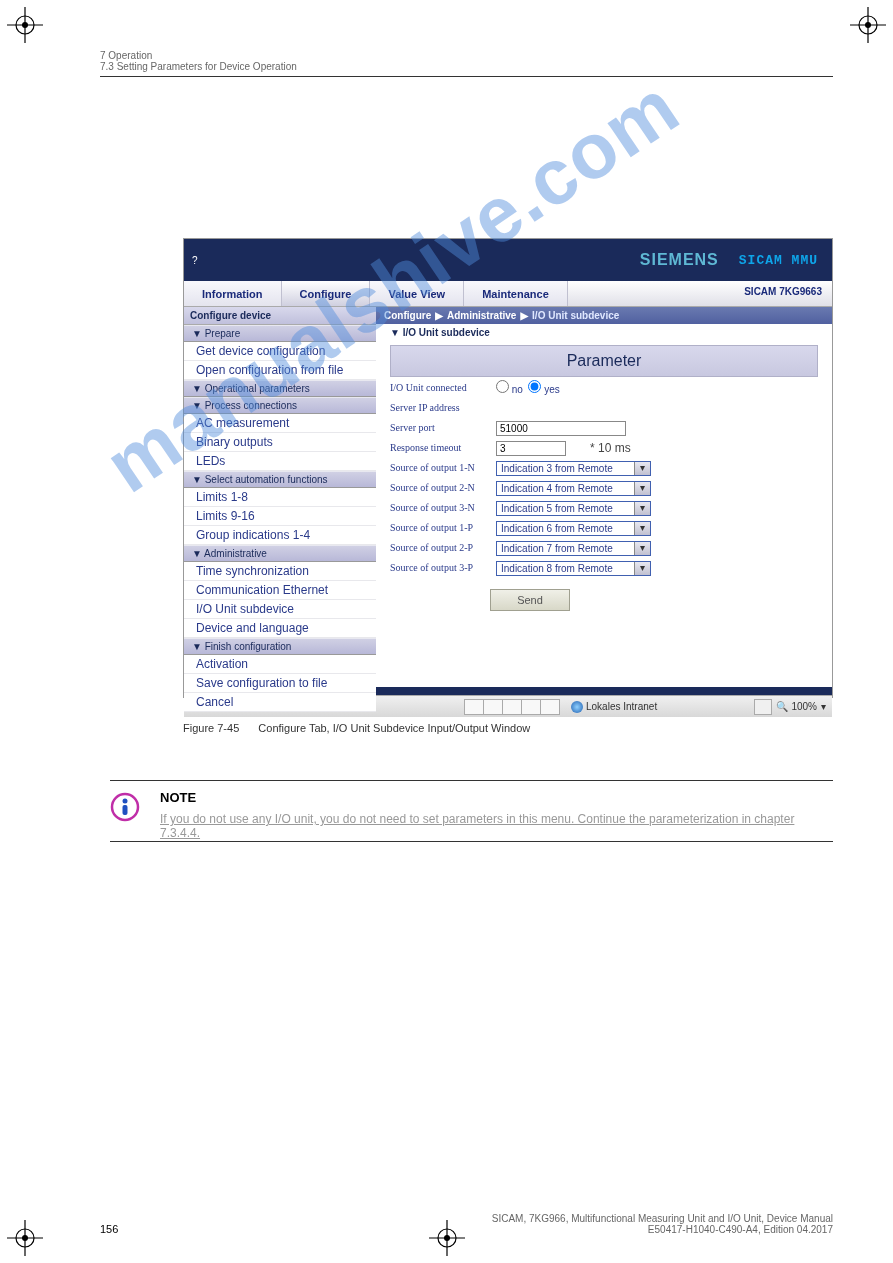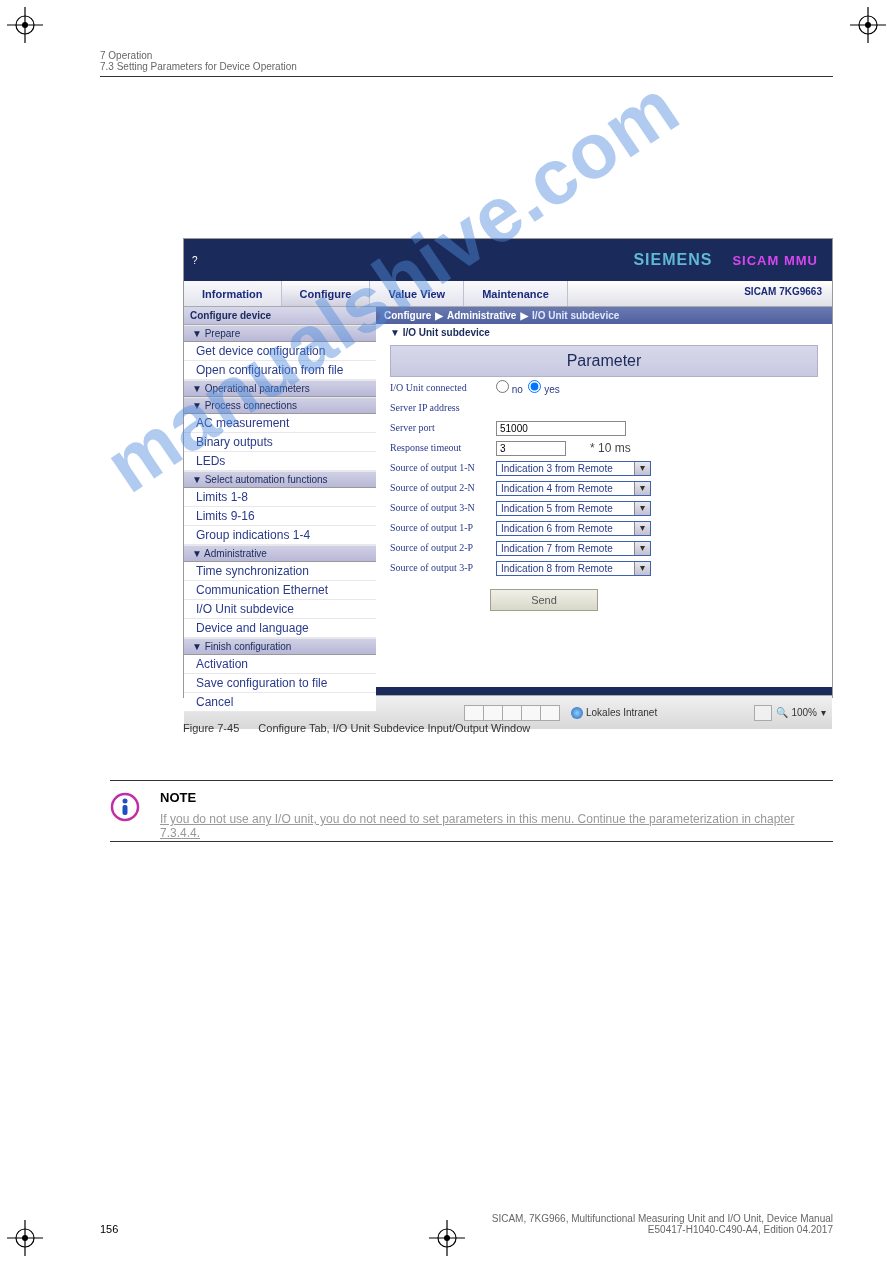--- a/index.html
+++ b/index.html
@@ -12,21 +12,21 @@
 .regmark.bc { bottom: 5px; left: 50%; transform: translateX(-50%); }
 .regmark svg { width: 40px; height: 40px; }
 
 .page-header { position: absolute; top: 50px; left: 100px; right: 60px; font-size: 10px; color: #666; }
 .page-header .rule { border-top: 1px solid #333; margin-top: 4px; }
 
 .screenshot { position: absolute; top: 238px; left: 183px; width: 650px; height: 460px; border: 1px solid #999; background: #e8e8e8; }
 
 .ss-header { background: #1a2a5a; height: 42px; display: flex; align-items: center; justify-content: flex-end; padding: 0 14px; gap: 20px; }
 .ss-header .siemens { color: #5fb8d4; font-weight: bold; font-size: 16px; letter-spacing: 1px; }
-.ss-header .sicam { color: #d946ef; font-weight: bold; font-size: 13px; letter-spacing: 1px; }
+.ss-header .sicam { color: #0ea5e9; font-weight: bold; font-size: 13px; letter-spacing: 1px; font-family: Liberation Mono, monospace; }
 .ss-header .help { color: #fff; font-size: 10px; position: absolute; left: 8px; }
 
 .ss-tabs { background: linear-gradient(#fff, #e0e0e8); height: 26px; display: flex; align-items: stretch; border-bottom: 1px solid #aaa; }
 .ss-tab { padding: 7px 18px; font-size: 11px; font-weight: bold; color: #1a2a7a; border-right: 1px solid #c0c0d0; background: linear-gradient(#f8f8fc, #e4e4ee); cursor: pointer; }
 .ss-tab.active { background: linear-gradient(#fff, #d0d0e0); color: #1a2a7a; }
 .ss-tabs .device { margin-left: auto; padding: 5px 10px; font-size: 10px; color: #1a2a7a; font-weight: bold; }
 
 .ss-body { display: flex; background: #f0abfc; height: 380px; }
 
 .ss-side { width: 192px; background: #fff; font-size: 10px; }
@@ -45,24 +45,24 @@
 .ss-row { display: flex; align-items: center; height: 20px; }
 .ss-lbl { width: 106px; text-align: left; padding-right: 0; font-size: 10px; color: #2a3a8a; font-family: Liberation Serif, serif; }
 .ss-val { flex: 1; }
 .ss-val input[type=text] { width: 130px; font-size: 10px; padding: 1px 3px; border: 1px solid #888; }
 .ss-val .sel { display: inline-flex; width: 155px; border: 1px solid #4060b0; font-size: 10px; color: #2a3a8a; background: #fff; }
 .ss-val .sel .txt { flex: 1; padding: 1px 4px; }
 .ss-val .sel .dd { width: 16px; background: linear-gradient(#e8e8f0, #c0c0d0); border-left: 1px solid #888; text-align: center; color: #333; }
 .ss-radio { font-size: 10px; color: #2a3a8a; }
 .ss-note { font-size: 12px; color: #444; margin-left: 24px; }
 
-.ss-send { margin: 12px 0 0 100px; width: 108px; padding: 4px; text-align: center; background: linear-gradient(#f0f0e8, #d8d8c8); border: 1px solid #a0a090; font-size: 11px; color: #555; cursor: pointer; }
+.ss-send { margin: 12px 0 0 100px; width: 80px; padding: 4px; text-align: center; background: linear-gradient(#f0f0e8, #d8d8c8); border: 1px solid #a0a090; font-size: 11px; color: #555; cursor: pointer; }
 
 .ss-footer { background: #1a2a5a; height: 8px; }
-.ss-status { background: linear-gradient(#f0f0f0, #d8d8d8); height: 34px; display: flex; align-items: center; font-size: 10px; color: #333; border-top: 1px solid #aaa; }
+.ss-status { background: linear-gradient(#f0f0f0, #d8d8d8); height: 22px; display: flex; align-items: center; font-size: 10px; color: #333; border-top: 1px solid #aaa; }
 .ss-status .boxes { display: flex; margin-left: 280px; }
 .ss-status .box { width: 20px; height: 16px; border: 1px solid #aaa; background: #f8f8f8; margin-right: -1px; }
 .ss-status .intranet { margin-left: 12px; display: flex; align-items: center; gap: 3px; }
 .ss-status .intranet .globe { width: 12px; height: 12px; border-radius: 50%; background: radial-gradient(#8fd0ff, #2060b0); }
 .ss-status .zoom { margin-left: auto; margin-right: 6px; display: flex; align-items: center; gap: 4px; }
 .ss-status .zoom .zb { width: 18px; height: 16px; border: 1px solid #aaa; background: #f0f0f0; }
 
 .caption { position: absolute; top: 722px; left: 183px; font-size: 11px; color: #333; }
 .caption .num { margin-right: 16px; }
 

